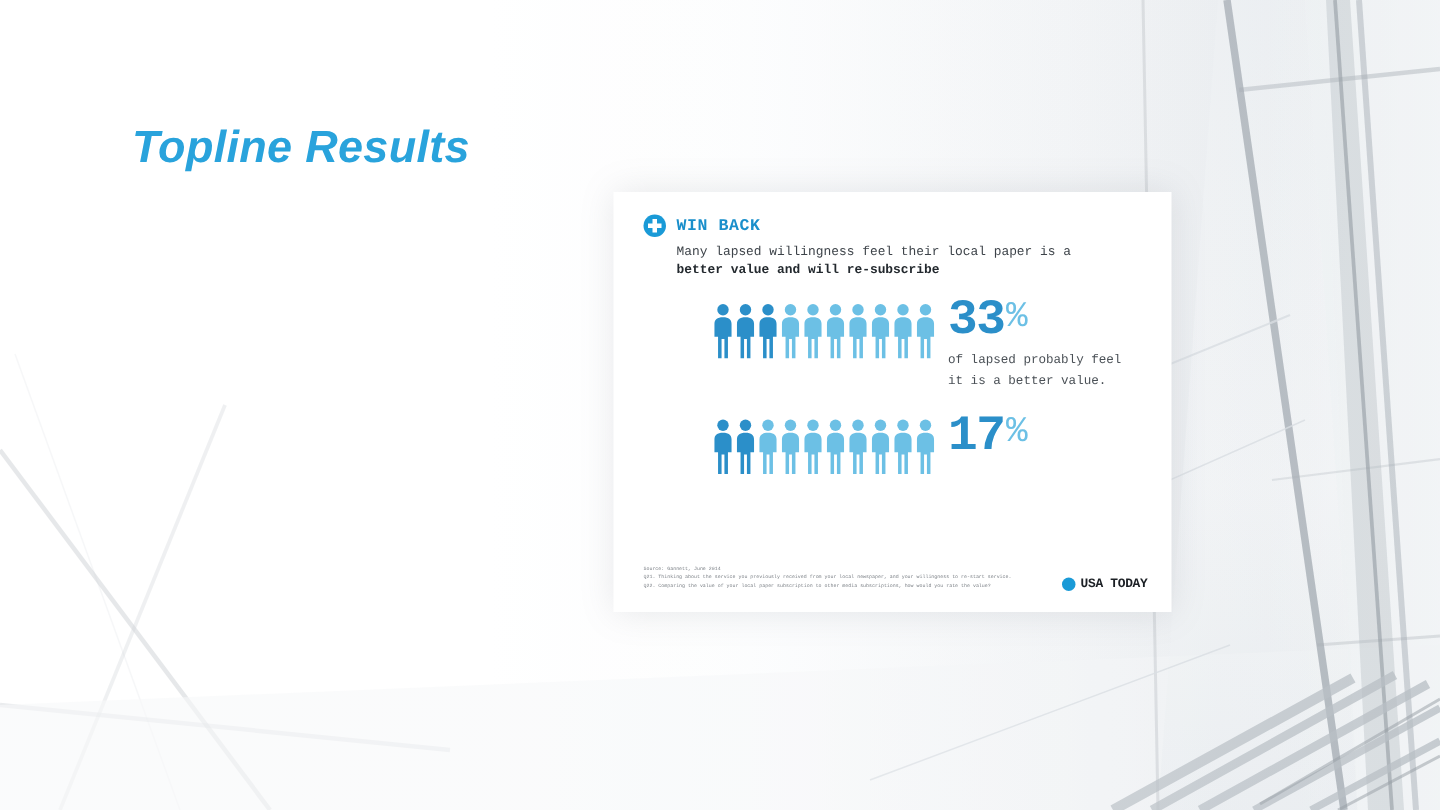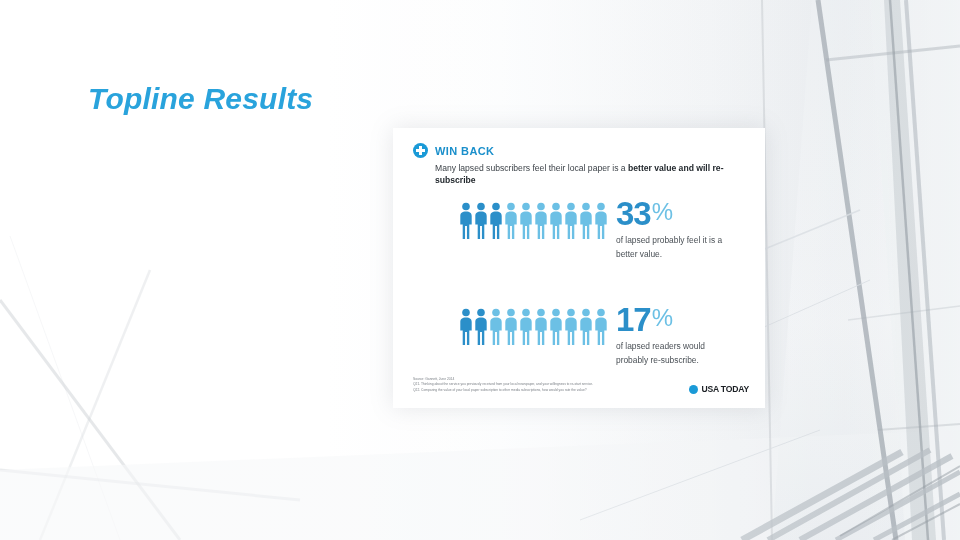--- a/index.html
+++ b/index.html
@@ -38,26 +38,27 @@
     font-weight: bold;
     color: #29a3dc;
     letter-spacing: 0.2px;
     white-space: nowrap;
     font-style: italic;
   }
 
   
   .infographic {
     position: absolute;
-    left: 393px;
+    left: 409px;
     top: 128px;
     width: 372px;
     height: 280px;
     background: #ffffff;
     box-shadow: 0 0 22px rgba(120,130,140,0.18);
+    font-family: Liberation Mono, monospace;
   }
 
   .ig-header {
     position: absolute;
     left: 20px;
     top: 15px;
     right: 16px;
   }
   .ig-badge-row {
     display: flex;
@@ -100,21 +101,21 @@
   }
   .ig-subtitle b { font-weight: bold; color: #23292e; }
 
   
   .stat-row {
     position: absolute;
     display: flex;
     align-items: flex-start;
   }
   .stat-row.row-1 { left: 66px; top: 70px; }
-  .stat-row.row-2 { left: 66px; top: 147px; margin-top: 29px; }
+  .stat-row.row-2 { left: 66px; top: 147px; }
 
   .people {
     display: flex;
     align-items: flex-end;
     gap: 1px;
     padding-top: 4px;
   }
   .person { width: 14px; height: 37px; display: block; }
 
   .stat-text {
@@ -256,21 +257,21 @@
 
   <div class="title">Topline Results</div>
 
   <div class="infographic">
 
     <div class="ig-header">
       <div class="ig-badge-row">
         <span class="plus-circle"></span>
         <span class="ig-eyebrow">WIN BACK</span>
       </div>
-      <div class="ig-subtitle"><span>Many lapsed subscribers feel their local paper is a </span><b>better value and will re-subscribe</b></div>
+      <div class="ig-subtitle"><span>Many lapsed willingness feel their local paper is a </span><b>better value and will re-subscribe</b></div>
     </div>
 
     <div class="stat-row row-1">
       <div class="people">
           <svg class="person" viewBox="0 0 28 74">
             <circle cx="14" cy="9" r="7.6" fill="#2b8fc9"></circle>
             <path d="M14 19 C6.2 19 2.6 22 2.6 28 L2.6 45 L7.4 45 L7.4 74 L12.1 74 L12.1 48 L15.9 48 L15.9 74 L20.6 74 L20.6 45 L25.4 45 L25.4 28 C25.4 22 21.8 19 14 19 Z" fill="#2b8fc9"></path>
           </svg>
           <svg class="person" viewBox="0 0 28 74">
             <circle cx="14" cy="9" r="7.6" fill="#2b8fc9"></circle>
@@ -357,21 +358,20 @@
           </svg>
           <svg class="person" viewBox="0 0 28 74">
             <circle cx="14" cy="9" r="7.6" fill="#6cc0e5"></circle>
             <path d="M14 19 C6.2 19 2.6 22 2.6 28 L2.6 45 L7.4 45 L7.4 74 L12.1 74 L12.1 48 L15.9 48 L15.9 74 L20.6 74 L20.6 45 L25.4 45 L25.4 28 C25.4 22 21.8 19 14 19 Z" fill="#6cc0e5"></path>
           </svg>
         </div>
       <div class="stat-text">
         <div>
           <span class="stat-number">17</span><span class="stat-pct">%</span>
         </div>
-        <div class="stat-caption">of lapsed readers would probably re-subscribe.</div>
       </div>
     </div>
 
     <div class="ig-footer">
       <div class="source-block">
         <span class="src-line">Source: Gannett, June 2014</span>
         <span class="src-line">Q21. Thinking about the service you previously received from your local newspaper, and your willingness to re-start service.</span>
         <span class="src-line">Q22. Comparing the value of your local paper subscription to other media subscriptions, how would you rate the value?</span>
       </div>
       <div class="usatoday-logo">

